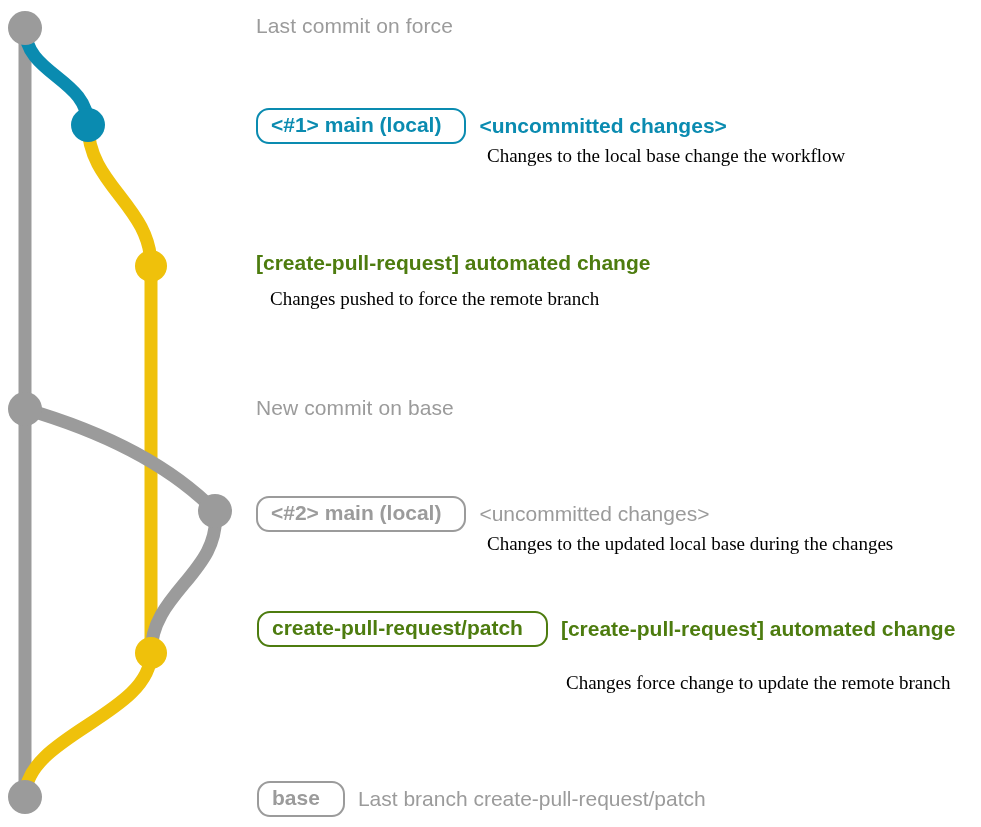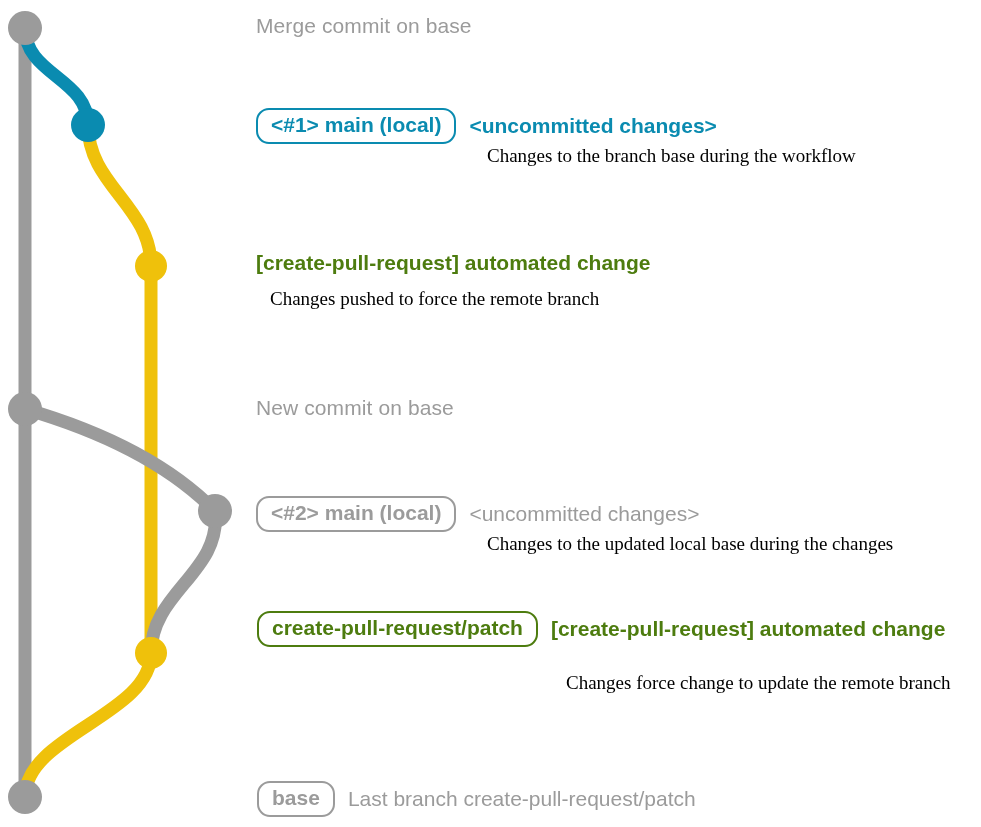--- a/index.html
+++ b/index.html
@@ -32,21 +32,21 @@
 
   .headline {
     font-size: 21px;
     letter-spacing: 0.1px;
   }
 
   .pill {
     display: inline-block;
     border: 2px solid currentColor;
     border-radius: 13px;
-    padding: 4px 13px 6px 13px;
+    padding: 4px 23px 6px 13px;
     font-size: 21px;
     font-weight: bold;
     line-height: 1.05;
     background: #ffffff;
   }
 
   .headline-text {
     font-size: 21px;
     font-weight: bold;
   }
@@ -95,29 +95,29 @@
     <circle cx="88" cy="125" r="17" fill="#0a8bb0"></circle>
     <circle cx="151" cy="266" r="16" fill="#efc10b"></circle>
     <circle cx="25" cy="409" r="17" fill="#9b9b9b"></circle>
     <circle cx="215" cy="511" r="17" fill="#9b9b9b"></circle>
     <circle cx="151" cy="653" r="16" fill="#efc10b"></circle>
     <circle cx="25" cy="797" r="17" fill="#9b9b9b"></circle>
   </g>
 </svg>
 
 <div class="row" style="left:256px; top:14px;">
-  <span class="headline headline-text plain c-gray">Merge commit on base</span>
+  <span class="headline headline-text plain c-gray">Last commit on force</span>
 </div>
 
 <div class="row" style="left:256px; top:108px;">
   <span class="pill c-teal">&lt;#1&gt; main (local)</span>
   <span class="gap-after-pill"></span>
   <span class="headline-text c-teal">&lt;uncommitted changes&gt;</span>
 </div>
-<div class="subline" style="left:487px; top:145px;">Changes to the branch base during the workflow</div>
+<div class="subline" style="left:487px; top:145px;">Changes to the local base change the workflow</div>
 
 <div class="row" style="left:256px; top:251px;">
   <span class="headline-text c-yellow">[create-pull-request] automated change</span>
 </div>
 <div class="subline" style="left:270px; top:288px;">Changes pushed to force the remote branch</div>
 
 <div class="row" style="left:256px; top:396px;">
   <span class="headline headline-text plain c-gray">New commit on base</span>
 </div>
 

